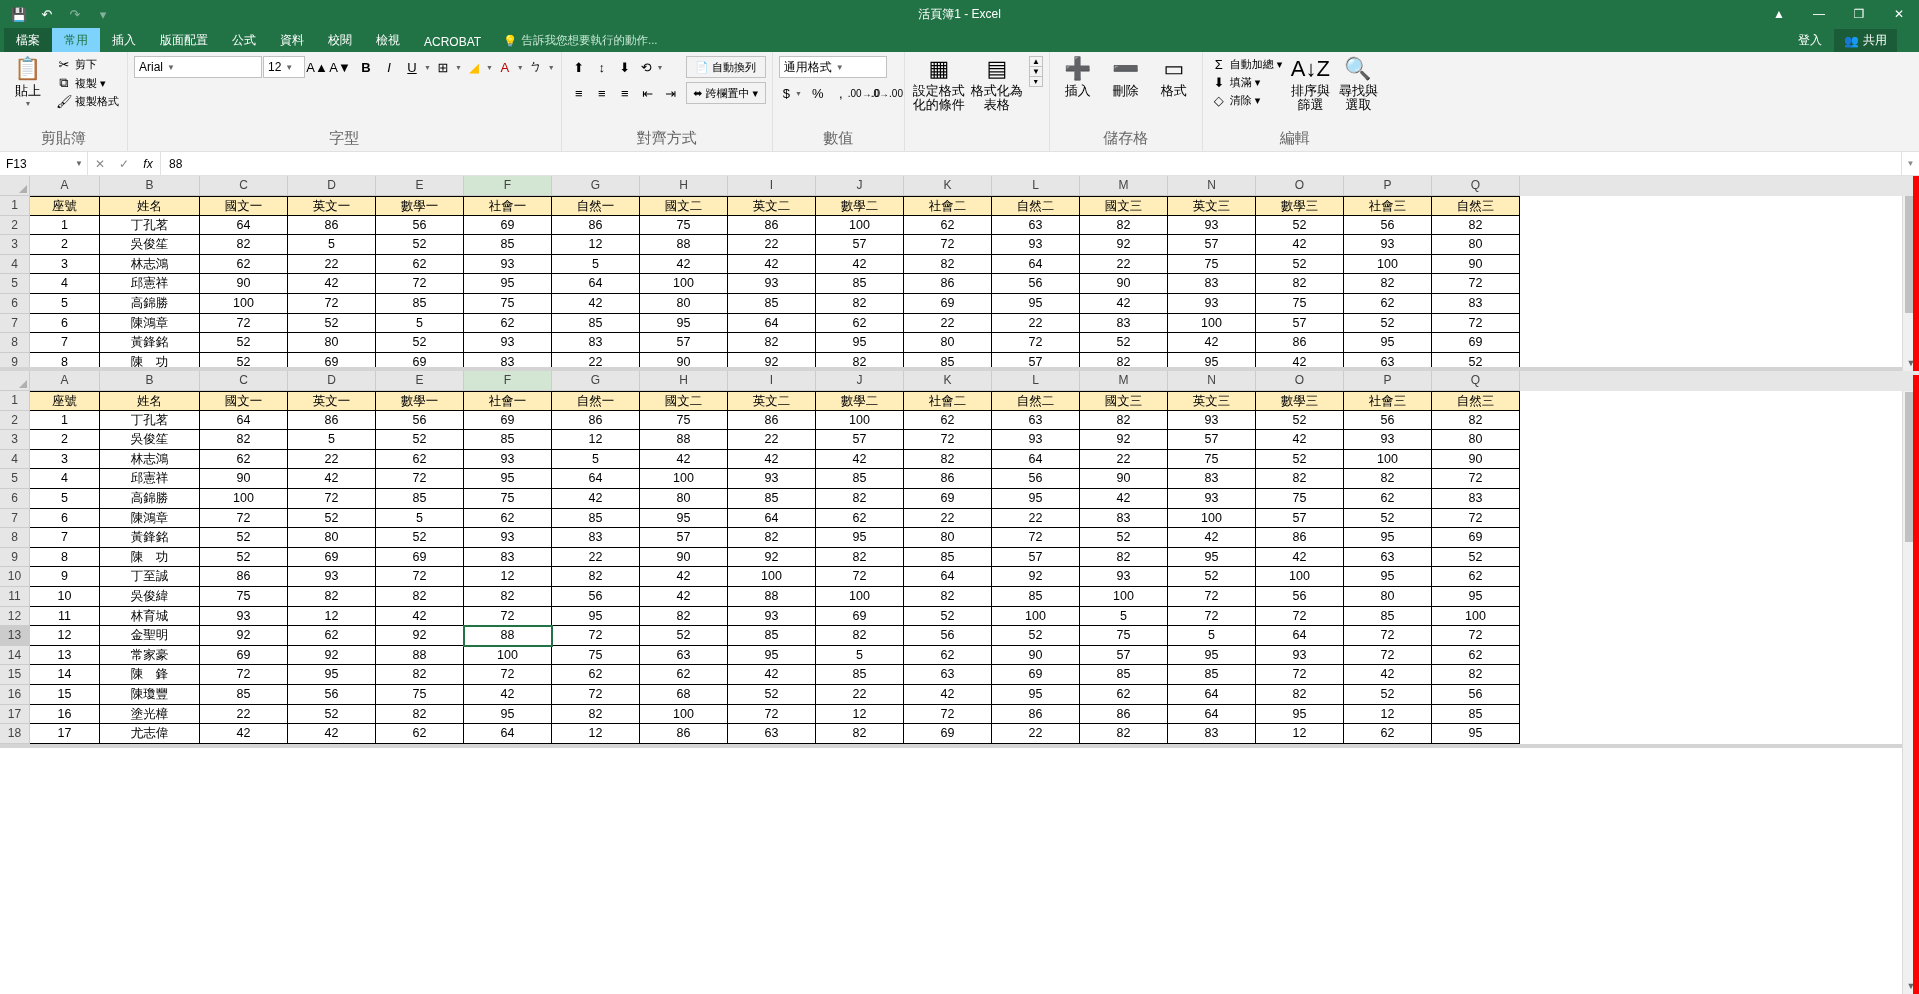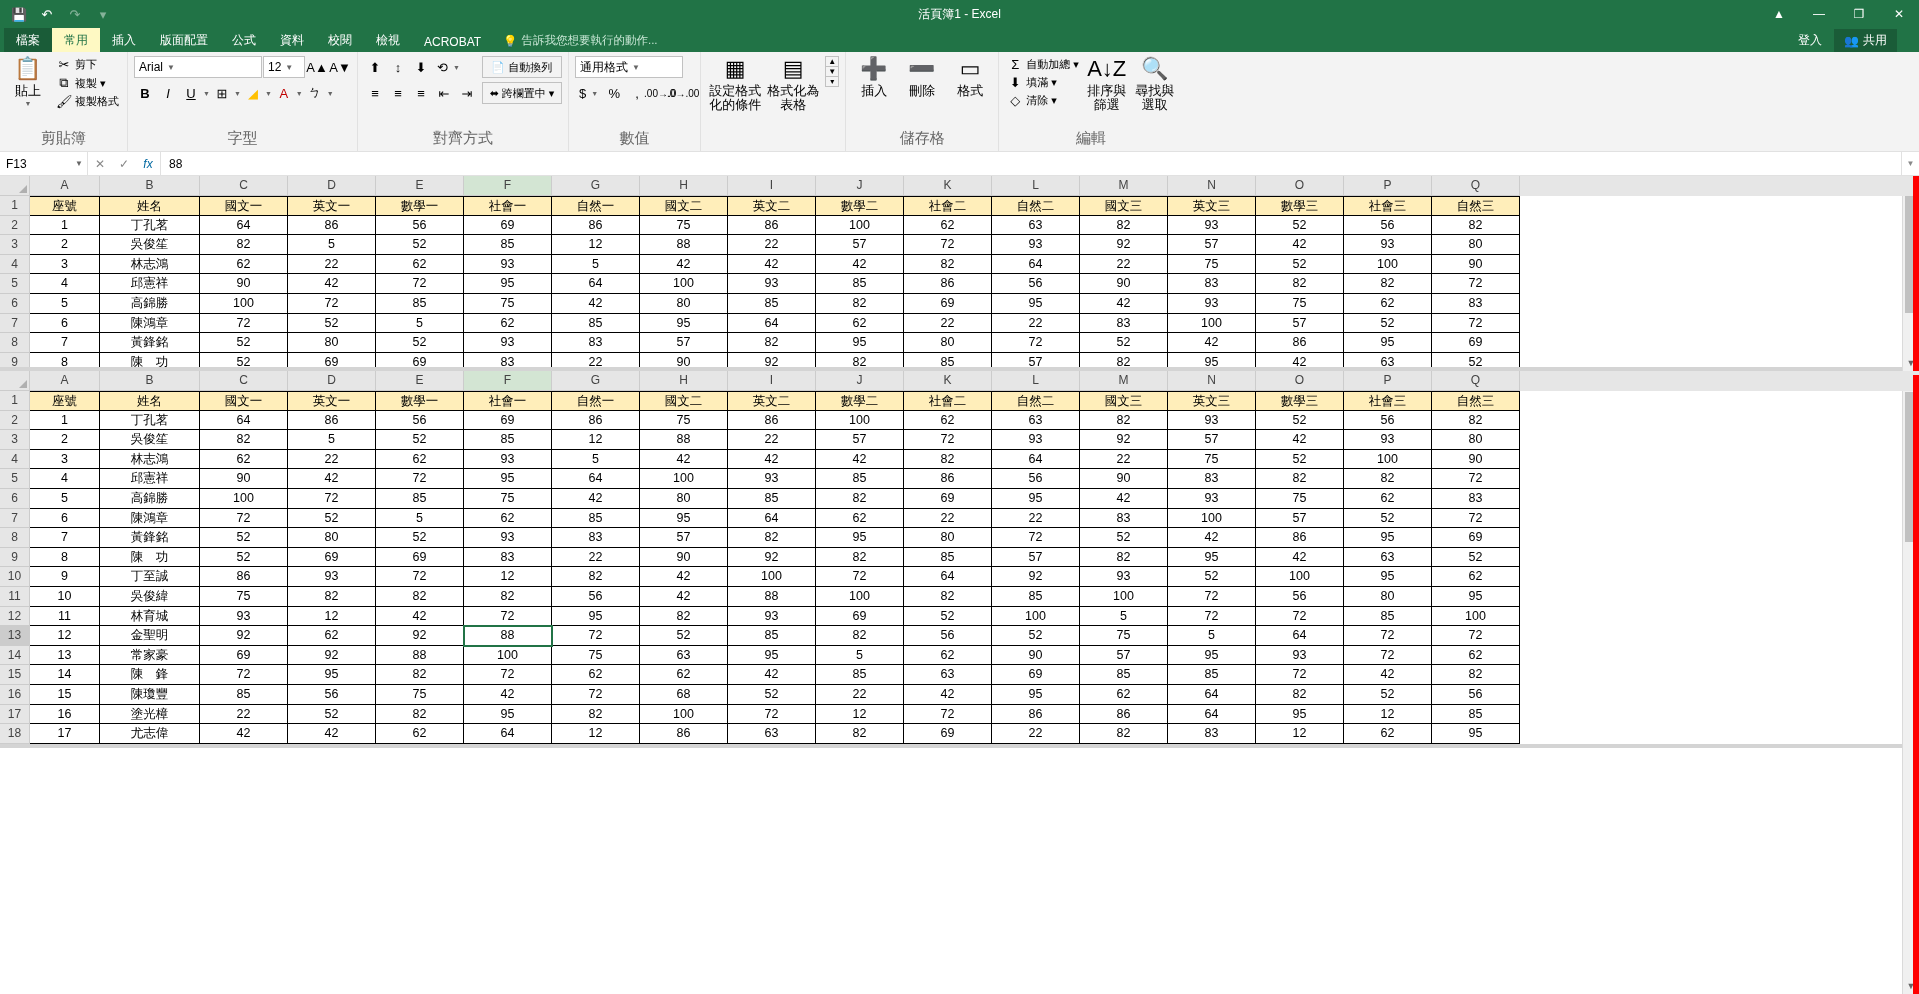--- a/index.html
+++ b/index.html
@@ -11,21 +11,21 @@
 .tb-icon { width: 22px; height: 22px; display: flex; align-items: center; justify-content: center; cursor: pointer; font-size: 13px; }
 .tb-icon.disabled { opacity: .45; }
 .tb-title { position: absolute; left: 50%; transform: translateX(-50%); font-size: 12px; }
 .tb-right { margin-left: auto; display: flex; align-items: center; }
 .tb-win { width: 40px; height: 28px; display: flex; align-items: center; justify-content: center; cursor: pointer; font-size: 12px; }
 
 
 .tabs { background: #217346; height: 24px; display: flex; align-items: flex-end; color: #fff; padding-left: 4px; position: relative; }
 .tab { padding: 4px 12px 3px; font-size: 12px; cursor: pointer; }
 .tab.file { background: #1a5c38; }
-.tab.active { background: #fef9c3; color: #217346; }
+.tab.active { background: #7dd3fc; color: #217346; }
 .tellme { padding: 4px 10px; color: #c7e6d4; display: flex; align-items: center; gap: 4px; font-size: 11.5px; }
 .share-area { margin-left: auto; display: flex; align-items: center; gap: 4px; padding-right: 22px; }
 .share-btn { background: #1a5c38; padding: 3px 10px; display: flex; align-items: center; gap: 4px; cursor: pointer; }
 
 
 .ribbon { background: #f3f3f3; height: 100px; border-bottom: 1px solid #e1e1e1; display: flex; overflow: hidden; }
 .rgroup { border-right: 1px solid #e1e1e1; display: flex; flex-direction: column; padding: 2px 6px; height: 100%; }
 .rgroup-body { flex: 1; display: flex; align-items: flex-start; gap: 4px; padding-top: 2px; }
 .rgroup-label { text-align: center; font-size: 15px; color: #666; padding: 2px 0 1px; position: relative; }
 .bigbtn { display: flex; flex-direction: column; align-items: center; justify-content: center; width: 44px; cursor: pointer; gap: 2px; }
@@ -55,21 +55,21 @@
 .gallery-scroll div:last-child { border-bottom: none; }
 .numfmt { width: 108px; }
 .wrap-merge { width: 80px; border: 1px solid #c1c1c1; height: 22px; display: flex; align-items: center; justify-content: center; gap: 3px; font-size: 11px; cursor: pointer; }
 
 
 .fbar { height: 24px; border-bottom: 1px solid #e1e1e1; display: flex; align-items: stretch; background: #fff; }
 .namebox { width: 88px; border-right: 1px solid #e1e1e1; display: flex; align-items: center; padding: 0 6px; font-size: 12px; position: relative; }
 .namebox .dd { position: absolute; right: 4px; font-size: 8px; color: #666; }
 .fxbtns { display: flex; align-items: center; border-right: 1px solid #e1e1e1; }
 .fxbtn { width: 24px; display: flex; align-items: center; justify-content: center; color: #888; cursor: pointer; font-size: 12px; }
-.fxbtn.fx { font-style: italic; color: #0369a1; }
+.fxbtn.fx { font-style: italic; color: #000000; }
 .formula-input { flex: 1; padding: 0 8px; display: flex; align-items: center; font-size: 12px; }
 .fbar-expand { width: 18px; border-left: 1px solid #e1e1e1; display: flex; align-items: center; justify-content: center; font-size: 8px; color: #888; cursor: pointer; }
 
 
 .gridwrap { height: calc(100vh - 176px); display: flex; flex-direction: column; background: #fff; position: relative; }
 .split-pane { position: relative; overflow: hidden; border-bottom: 4px solid #d4d4d4; }
 .split-pane:last-of-type { border-bottom: none; flex: 1; }
 .pane-top { height: 195px; }
 .colheaders { display: flex; height: 20px; background: #e6e6e6; position: sticky; top: 0; z-index: 2; }
 .corner { width: 30px; border-right: 1px solid #ccc; border-bottom: 1px solid #ccc; background: #e6e6e6; position: relative; }
@@ -158,21 +158,21 @@
         <div class="smallrow">
             <span class="ico">🖌</span>
             <span>複製格式</span>
           </div>
       </div>
     </div>
     <div class="rgroup-label">剪貼簿</div>
   </div>
 
   <div class="rgroup">
-    <div class="rgroup-body" style="flex-direction:column;gap:4px">
+    <div class="rgroup-body" style="flex-direction:row;gap:4px">
       <div class="btnrow">
         <div class="combo fontname">
             <span>Arial</span>
             <span class="dd">▼</span>
           </div>
         <div class="combo fontsize">
             <span>12</span>
             <span class="dd">▼</span>
           </div>
         <span class="rbtn">A▲</span>

